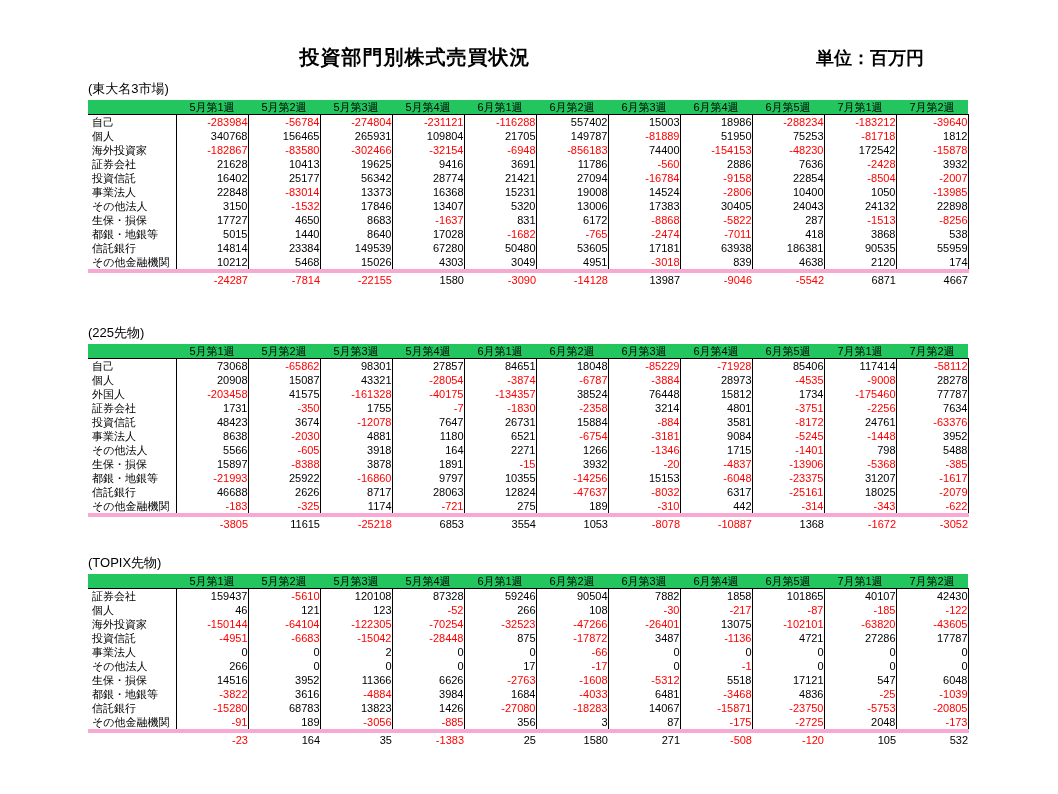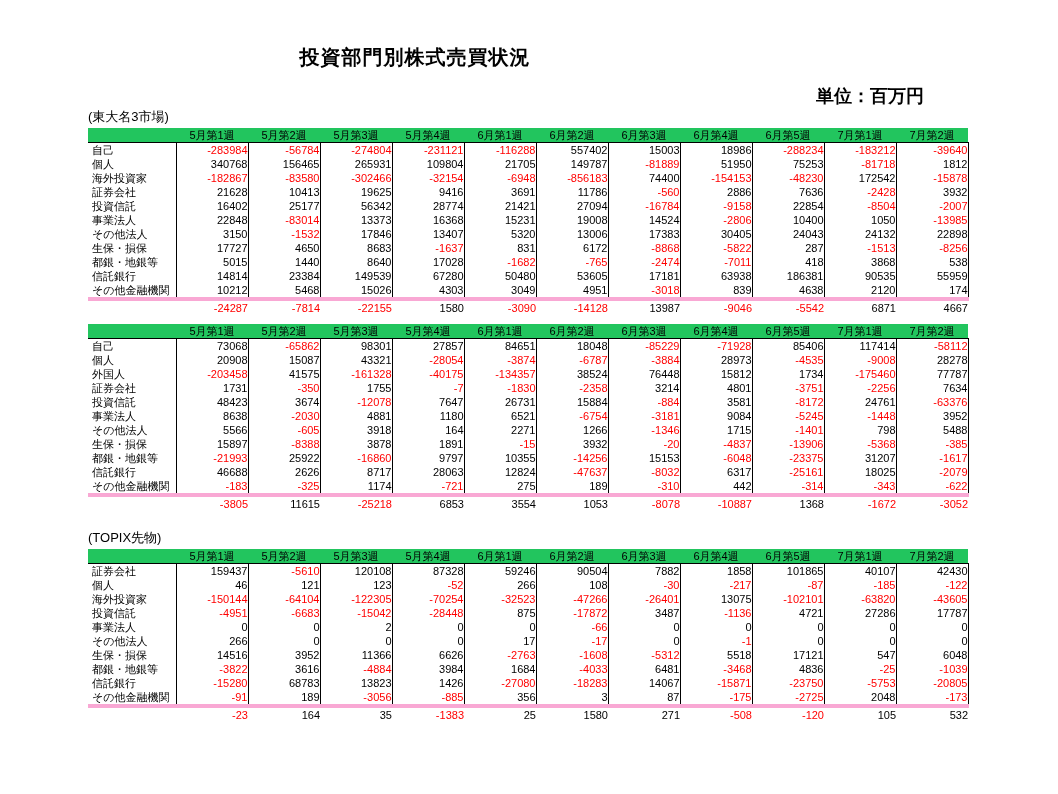--- a/index.html
+++ b/index.html
@@ -12,26 +12,26 @@
     overflow:hidden;
   }
   .page{position:relative;width:1058px;height:578px;}
   .title{
     position:absolute;left:0;top:44px;width:830px;
     text-align:center;font-size:20px;font-weight:bold;
     letter-spacing:1px;
   }
   .unit{
     position:absolute;left:816px;top:46px;
-    font-size:18px;font-weight:bold;margin-top:38px;
+    font-size:18px;font-weight:bold;
   }
   .section{position:absolute;left:88px;}
-  .sec1{top:108px;}
+  .sec1{top:80px;}
   .sec2{top:324px;}
-  .sec3{top:529px;}
+  .sec3{top:554px;}
   .sec-label{
     font-size:13px;margin-bottom:2px;
     letter-spacing:0px;
   }
   table.grid{
     border-collapse:collapse;
     font-size:11px;
     table-layout:fixed;
     width:880px;
   }
@@ -282,20 +282,21 @@
             <td class="neg">-9046</td>
             <td class="neg">-5542</td>
             <td class="pos">6871</td>
             <td class="pos">4667</td>
           </tr>
         </tbody>
     </table>
   </div>
 
   <div class="section sec2">
+    <div class="sec-label">(225先物)</div>
     <table class="grid">
       <colgroup>
           <col class="lbl">
           <col class="dat">
           <col class="dat">
           <col class="dat">
           <col class="dat">
           <col class="dat">
           <col class="dat">
           <col class="dat">

